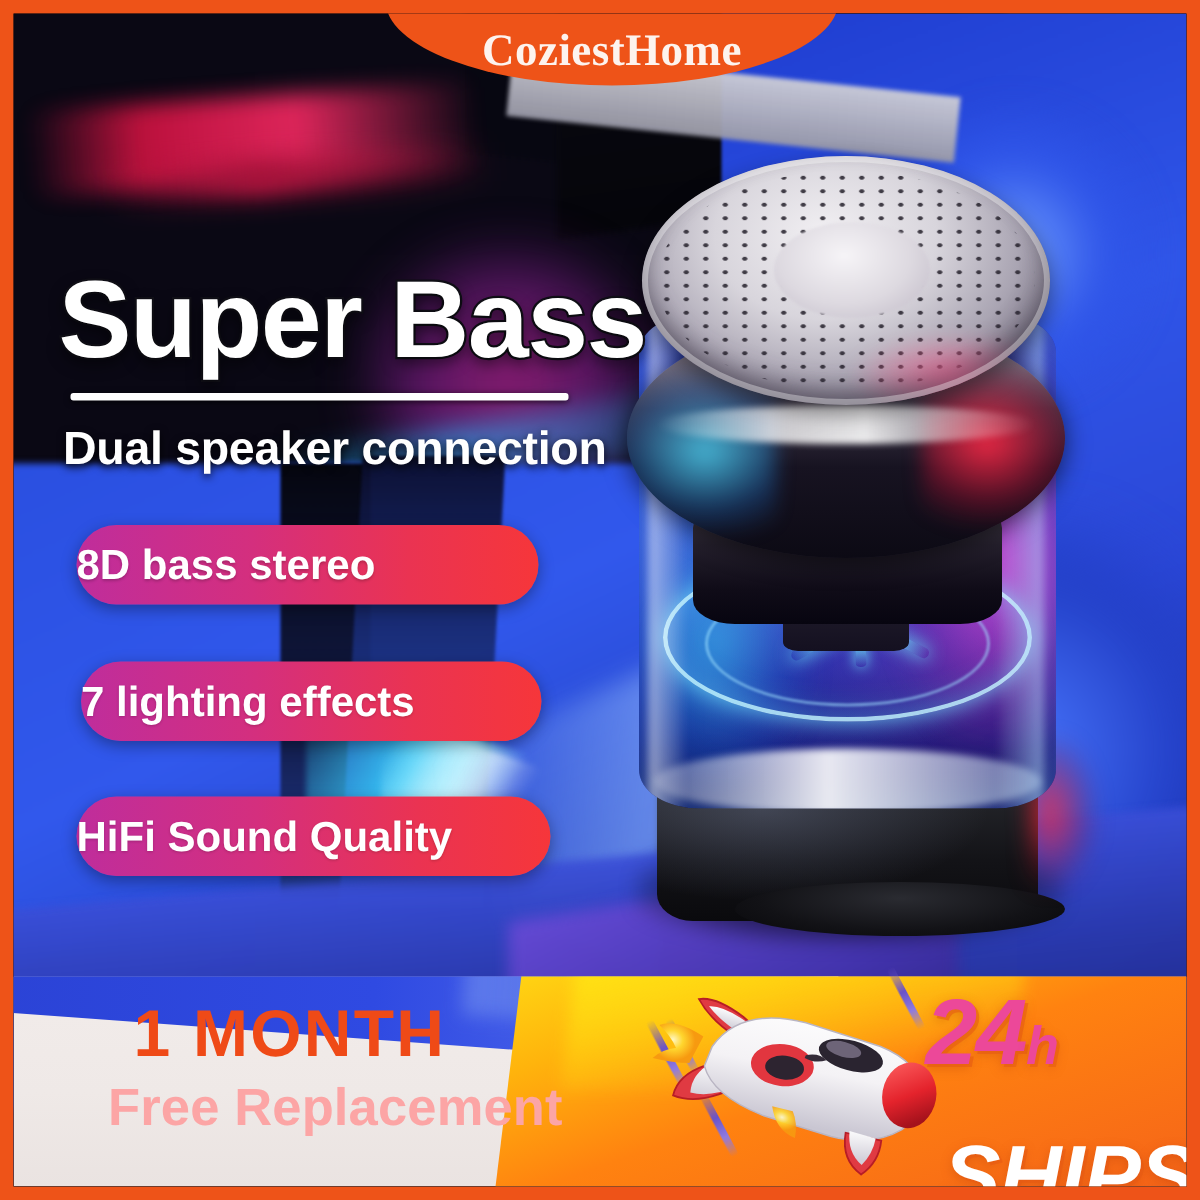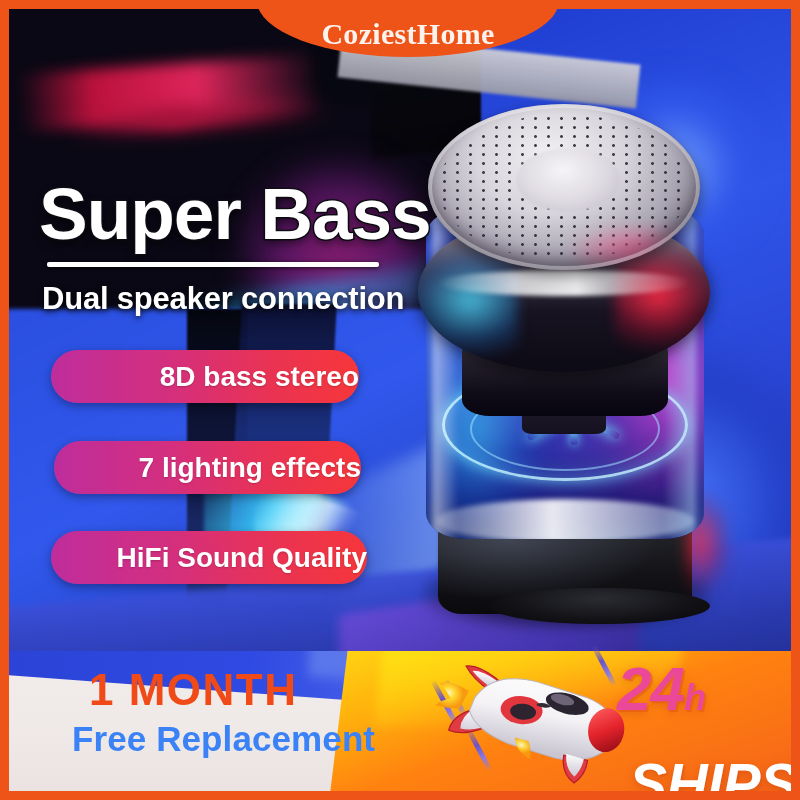--- a/index.html
+++ b/index.html
@@ -287,21 +287,21 @@
   }
   .dualspk {
     left:33px; top:272px; font-size:31px; font-weight:800; color:#fff;
     letter-spacing:-.2px; text-shadow:0 2px 6px rgba(0,0,0,.85);
   }
 
   
   .pill {
     height:53px; border-radius:27px;
     background:linear-gradient(90deg,#bf2d9c 0%,#d42f7e 38%,#ea3352 72%,#f6363a 100%);
-    display:flex; align-items:center; justify-content:flex-end;
+    display:flex; align-items:center; justify-content:flex-start;
     color:#fff; font-size:28px; font-weight:600;
     box-shadow:0 3px 10px rgba(0,0,0,.35);
     text-shadow:0 1px 2px rgba(0,0,0,.2);
   }
   #pill0 { left:42px; top:341px; width:308px; }
   #pill1 { left:45px; top:432px; width:307px; }
   #pill2 { left:42px; top:522px; width:316px; }
 
   
   .top-banner {
@@ -337,21 +337,21 @@
   .bs-orange-y {
     left:370px; top:-14px; width:300px; height:90px;
     background:linear-gradient(170deg,rgba(255,228,20,.95) 0%,rgba(255,160,10,0) 80%);
     transform:skewX(-7deg); filter:blur(5px);
   }
   .month-num {
     left:80px; top:14px; font-size:44px; font-weight:800; color:#ef4a17;
     letter-spacing:1.5px;
   }
   .month-sub {
-    left:63px; top:68px; font-size:35px; font-weight:600; color:#3b82f6;
+    left:63px; top:68px; font-size:35px; font-weight:600; color:#fca5a5;
     letter-spacing:.1px;
   }
   .ships-24 {
     left:608px; top:2px; font-size:62px; font-weight:800; font-style:italic;
     color:#ec4899; letter-spacing:-1px;
     text-shadow:2px 2px 0 rgba(230,90,20,.55), 0 3px 8px rgba(180,60,10,.35);
   }
   .ships-24 em { font-size:36px; font-style:italic; }
   .ships-word {
     left:620px; top:68px; font-size:57px; font-weight:800; font-style:italic;

